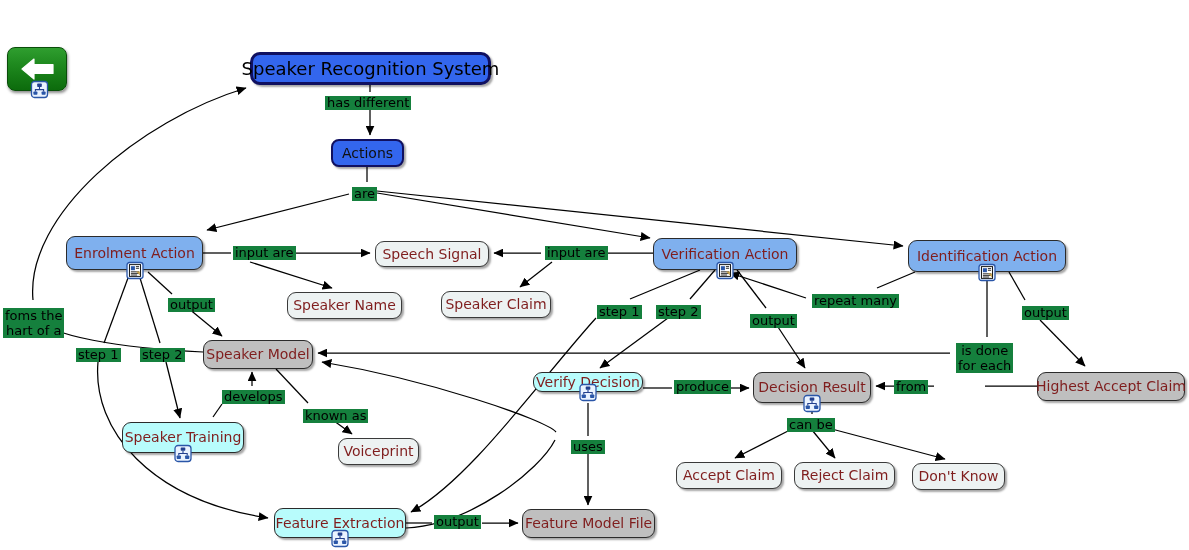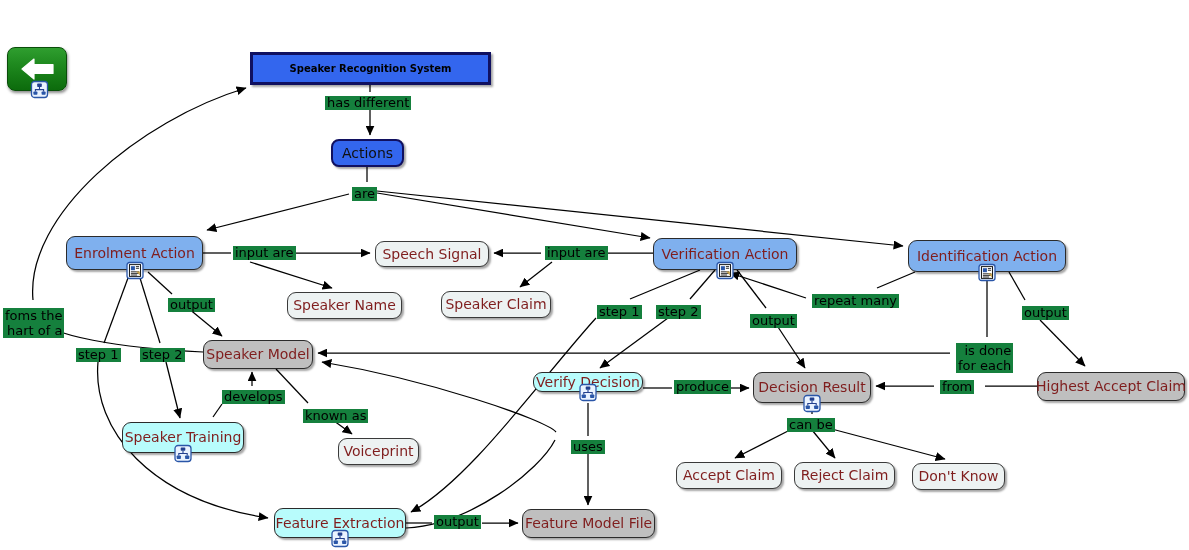--- a/index.html
+++ b/index.html
@@ -37,41 +37,41 @@
     display:flex;align-items:center;justify-content:center;
     text-align:center;line-height:15px;white-space:nowrap;
     box-shadow:2px 2px 2px rgba(0,0,0,.35);
     padding:0 9px;
   }
   .node.plain{background:#edf2f2;}
   .node.blue{background:#7fb0ee;border-color:#2b2b2b;}
   .node.cyan{background:#b8fcfc;border-color:#2b2b2b;}
   .node.gray{background:#bfbfbf;border-color:#2b2b2b;}
   .node.root{
-    background:#3366ee;border:3px solid #101060;border-radius:0;
-    font-weight:bold;font-size:10px;color:#000;
+    background:#3366ee;border:3px solid #101060;border-radius:10px;
+    font-weight:normal;font-size:18px;color:#000;
   }
   .node.rootsmall{
     background:#3366ee;border:2px solid #101060;border-radius:8px;
     font-size:14px;color:#101010;
   }
 
   
   .badge{
     position:absolute;left:50%;transform:translateX(-50%);
     bottom:-11px;width:19px;height:19px;
   }
   .badge svg{display:block;}
 
   
   .elabel{
     position:absolute;font-size:13px;color:#000;background:#15803d;
     line-height:14px;white-space:nowrap;padding:0 2px;
   }
-  .elabel.two{white-space:normal;text-align:right;line-height:15px;}
+  .elabel.two{white-space:normal;text-align:center;line-height:15px;}
 </style>
 </head>
 <body>
 
 <div id="canvas">
 
   <svg id="edges" viewBox="0 0 1189 550">
     <defs>
       <marker id="ah" markerWidth="11" markerHeight="9" refX="9.4" refY="4.5" orient="auto" markerUnits="userSpaceOnUse">
         <path d="M0,0 L10,4.5 L0,9 Z" fill="#000"></path>
@@ -313,19 +313,19 @@
       <div class="elabel" style="left: 597px; top: 305px;">step 1</div>
       <div class="elabel" style="left: 656px; top: 305px;">step 2</div>
       <div class="elabel" style="left: 750px; top: 314px;">output</div>
       <div class="elabel" style="left: 812px; top: 294px;">repeat many</div>
       <div class="elabel two" style="left: 956px; top: 343px;">
         <div>is done</div>
         <div>for each</div>
       </div>
       <div class="elabel" style="left: 1022px; top: 306px;">output</div>
       <div class="elabel" style="left: 674px; top: 380px;">produce</div>
-      <div class="elabel" style="left: 940px; top: 380px; text-align: center;">from</div>
+      <div class="elabel" style="left: 894px; top: 380px; text-align: center;">from</div>
       <div class="elabel" style="left: 787px; top: 418px;">can be</div>
       <div class="elabel" style="left: 571px; top: 440px;">uses</div>
       <div class="elabel" style="left: 434px; top: 515px;">output</div>
     </div>
 
 </div>
 
 </body></html>

